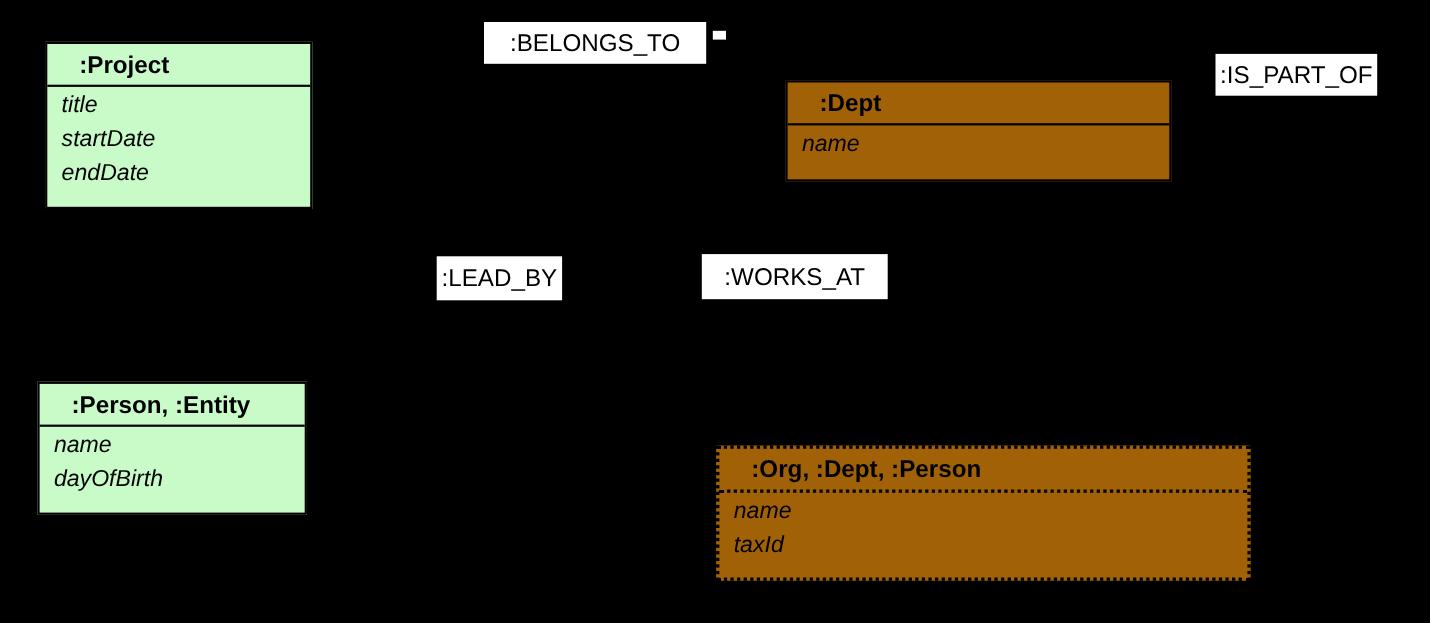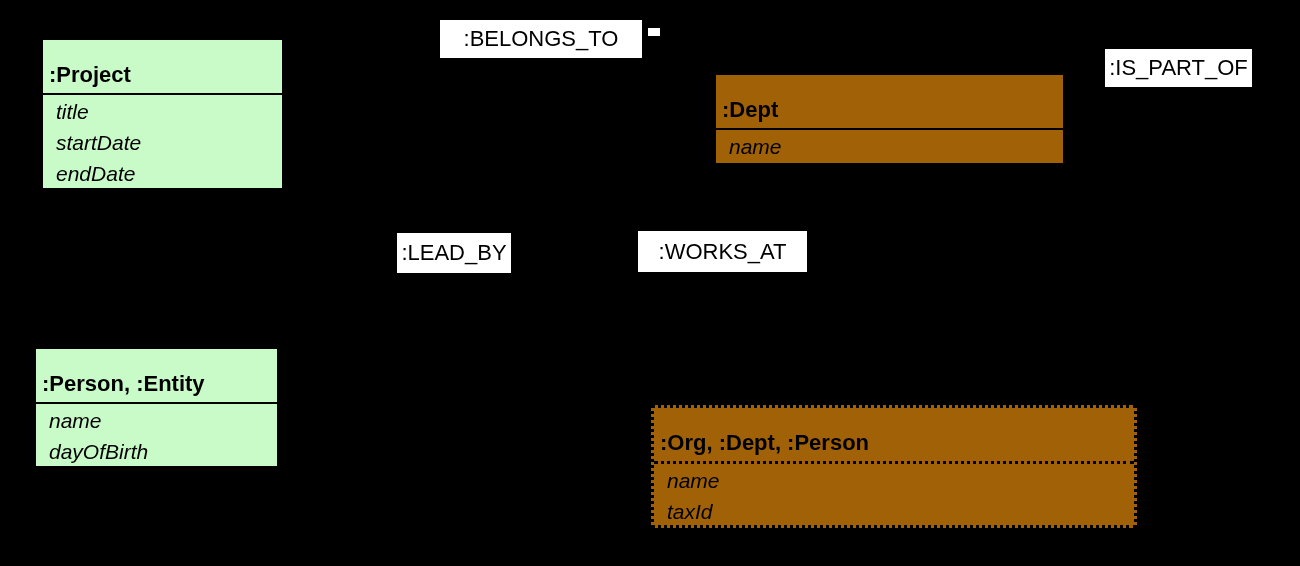--- a/index.html
+++ b/index.html
@@ -23,25 +23,24 @@
   }
   .entity-box.green  { background: #C9FBC9; }
   .entity-box.yellow { background: #a16207; }
   .entity-box.dotted { border: 3px dotted #000000; }
   .entity-header {
     box-sizing: border-box;
     height: 39px;
     border-bottom: 2px solid #000000;
     display: flex;
     align-items: center;
-    padding-left: 6px;
+    padding-left: 29px;
     font-weight: bold;
     font-size: 22px;
     white-space: nowrap;
-    margin-top: 16px;
   }
   .entity-box.dotted .entity-header {
     height: 40px;
     border-bottom: 3px dotted #000000;
   }
   .entity-attrs {
     padding: 1px 0 0 13px;
     font-style: italic;
     font-size: 21px;
     line-height: 31px;

